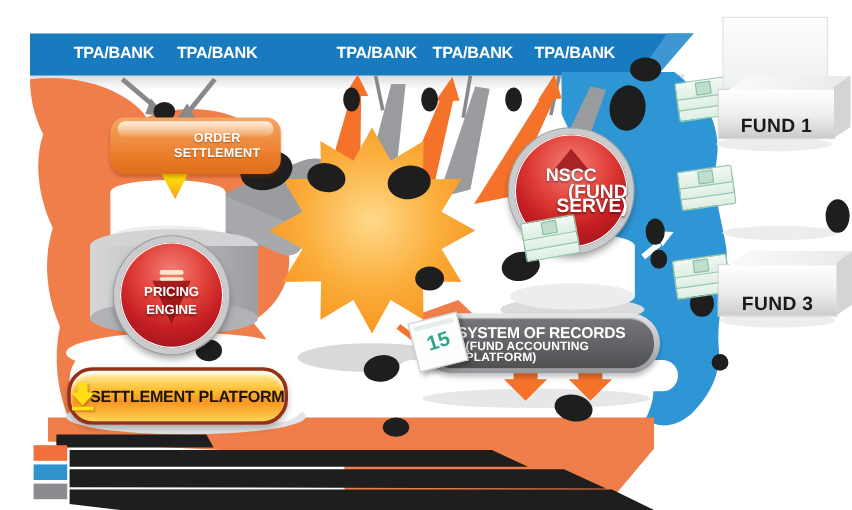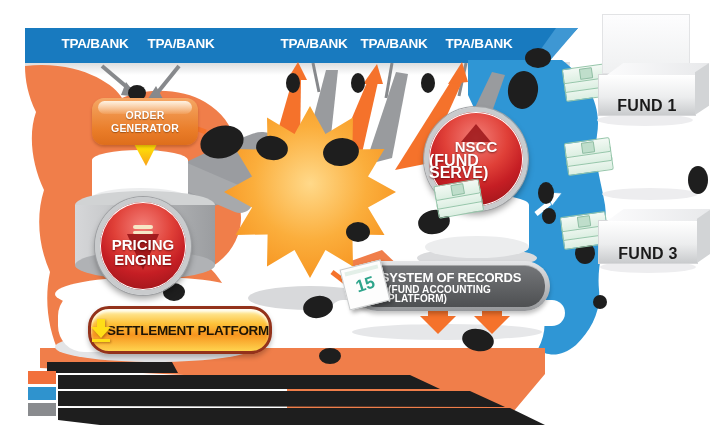--- a/index.html
+++ b/index.html
@@ -8,40 +8,40 @@
   #art{position:absolute;left:0;top:0;width:710px;height:425px;}
 
   
   .tpa{position:absolute;top:36px;transform:translateX(-50%);color:#fff;font-weight:bold;
        font-size:13.5px;letter-spacing:-0.2px;white-space:nowrap;}
 
   
   .aggregator{position:absolute;left:92px;top:98px;width:106px;height:47px;border-radius:12px;
      background:linear-gradient(180deg,#F5A765 0%,#E97C28 70%,#DE6E1C 100%);
      display:flex;flex-direction:column;align-items:center;justify-content:center;
-     box-shadow:0 2px 3px rgba(120,50,0,.35);}
+     box-shadow:0 2px 3px rgba(120,50,0,.35);padding-left:36px;}
   .aggregator::before{content:"";position:absolute;left:6px;right:6px;top:3px;height:13px;border-radius:8px;
      background:linear-gradient(rgba(255,246,232,.95),rgba(255,220,180,.15));}
   .aggregator span{position:relative;color:#fff;font-weight:bold;font-size:10.5px;line-height:12.5px;
      text-shadow:0 1px 1px rgba(90,40,0,.5);letter-spacing:.2px;}
 
   
   .redbtn{position:absolute;border-radius:50%;
      border:5px solid #C9CBCD;box-shadow:0 0 0 1px #9EA0A3,0 4px 6px rgba(0,0,0,.35),inset 0 0 0 1px #fff;
      background:radial-gradient(circle at 50% 28%,#F37F78 0%,#E04038 38%,#C51E24 62%,#8C1217 100%);
-     display:flex;flex-direction:column;align-items:center;justify-content:center;text-align:left;}
+     display:flex;flex-direction:column;align-items:center;justify-content:center;text-align:right;}
   .redbtn .t1,.redbtn .t2{position:relative;z-index:2;color:#fff;font-weight:bold;
      text-shadow:0 1px 2px rgba(60,0,0,.6);}
   .pricing{left:95px;top:197px;width:86px;height:88px;}
   .pricing .bars{position:relative;z-index:2;width:20px;height:10px;margin-bottom:2px;}
   .pricing .bars i{display:block;height:3.5px;border-radius:2px;background:#F6E7C6;margin-bottom:2px;}
   .pricing .dn-arrow{position:absolute;z-index:1;top:32px;left:50%;transform:translateX(-50%);
      width:0;height:0;border-left:16px solid transparent;border-right:16px solid transparent;
      border-top:36px solid rgba(150,16,20,.85);}
-  .pricing .t1,.pricing .t2{font-size:15px;line-height:15px;}
+  .pricing .t1,.pricing .t2{font-size:11px;line-height:15px;}
   .nscc{left:424px;top:107px;width:94px;height:94px;}
   .nscc .up-arrow{position:absolute;z-index:1;top:12px;left:50%;transform:translateX(-50%);
      width:0;height:0;border-left:15px solid transparent;border-right:15px solid transparent;
      border-bottom:18px solid rgba(150,16,20,.8);}
   .nscc .t1{font-size:15px;line-height:16px;}
   .nscc .t2{font-size:16px;line-height:12px;}
 
   
   .cash{position:absolute;width:46px;height:36px;}
   .cash .bill{position:absolute;left:0;width:44px;height:13px;border:1px solid #96C6AA;border-radius:2px;
@@ -75,21 +75,21 @@
      background:#FDFDFD;border:1px solid #C9CBCC;box-shadow:2px 3px 4px rgba(0,0,0,.35);
      display:flex;align-items:center;justify-content:center;}
   .calendar::before{content:"";position:absolute;top:3px;left:3px;right:3px;height:4px;background:#E3EFE8;}
   .calendar span{color:#2FA58C;font-weight:bold;font-size:17px;transform:rotate(-4deg);}
 
   
   .settle{position:absolute;left:56px;top:306px;width:178px;height:42px;border-radius:21px;
      border:3px solid #93321B;
      background:linear-gradient(180deg,#FFF3B0 0%,#FDC23A 35%,#F7951F 62%,#FFD44F 100%);
      box-shadow:inset 0 3px 3px rgba(255,255,255,.85),0 3px 5px rgba(0,0,0,.25);
-     display:flex;align-items:center;justify-content:flex-end;gap:8px;margin-left:32px;}
+     display:flex;align-items:center;justify-content:flex-end;gap:8px;}
   .dl-icon{position:relative;width:20px;height:24px;filter:drop-shadow(1px 1px 1px rgba(120,60,0,.5));}
   .dl-icon .stem{position:absolute;left:6px;top:1px;width:8px;height:9px;background:#FFDE17;}
   .dl-icon .head{position:absolute;left:0;top:9px;width:0;height:0;
      border-left:10px solid transparent;border-right:10px solid transparent;border-top:11px solid #FFDE17;}
   .dl-icon .base{position:absolute;left:1px;bottom:0;width:18px;height:3.5px;background:#FFDE17;}
   .settle span{color:#1E1505;font-weight:bold;font-size:13.5px;letter-spacing:-.3px;white-space:nowrap;}
 
   
   .tog-label{position:absolute;left:243px;top:168px;width:135px;text-align:center;
      color:#2A2012;font-weight:bold;font-size:15.5px;line-height:21px;letter-spacing:.2px;}
@@ -240,21 +240,21 @@
   </svg>
 
   <span class="tpa" style="left:95px">TPA/BANK</span>
   <span class="tpa" style="left:181px">TPA/BANK</span>
   <span class="tpa" style="left:314px">TPA/BANK</span>
   <span class="tpa" style="left:394px">TPA/BANK</span>
   <span class="tpa" style="left:479px">TPA/BANK</span>
 
   <div class="aggregator">
     <span>ORDER</span>
-    <span>GENERATOR</span>
+    <span>SETTLEMENT</span>
   </div>
 
 
   <div class="redbtn pricing">
     <div class="bars">
         <i></i>
         <i></i>
       </div>
     <div class="dn-arrow"></div>
     <span class="t1">PRICING</span>

